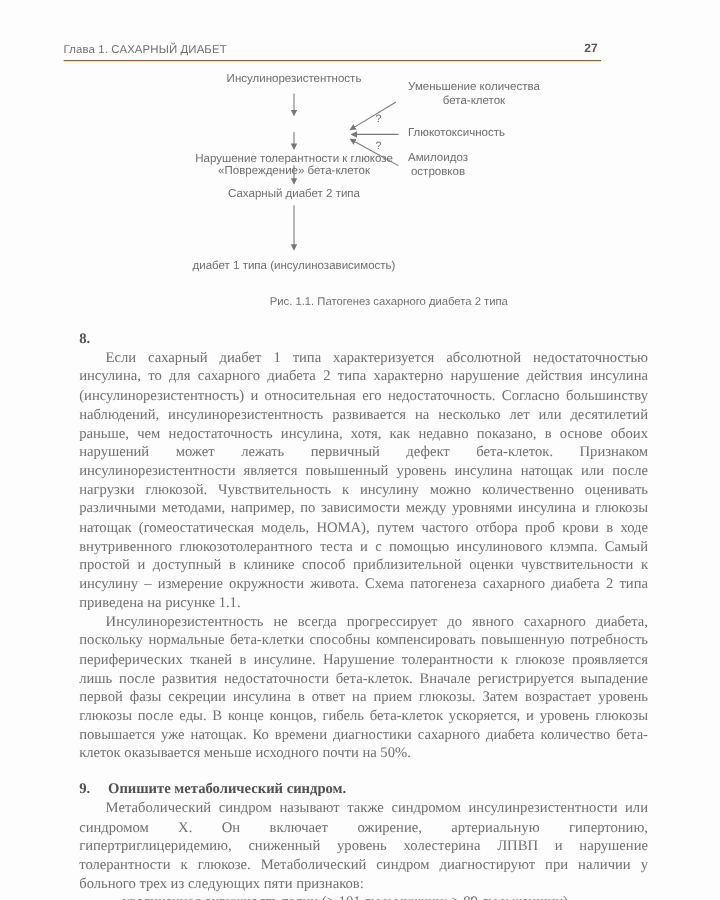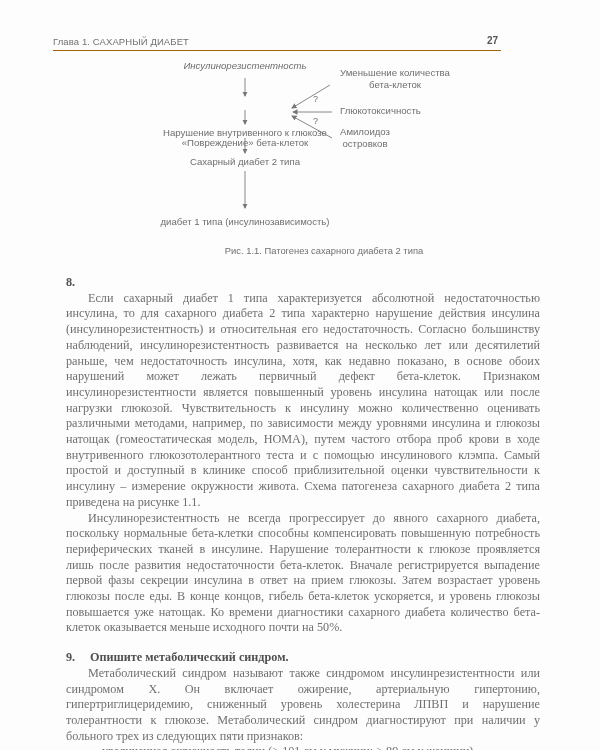--- a/index.html
+++ b/index.html
@@ -61,23 +61,23 @@
         <line x1="245" y1="23" x2="245" y2="41" marker-end="url(#ah)"></line>
         <line x1="245" y1="55" x2="245" y2="69" marker-end="url(#ah)"></line>
         <line x1="245" y1="83" x2="245" y2="98" marker-end="url(#ah)"></line>
         <line x1="245" y1="116" x2="245" y2="153" marker-end="url(#ah)"></line>
         <line x1="330" y1="30" x2="292" y2="53" marker-end="url(#ah)"></line>
         <line x1="332" y1="57" x2="293" y2="57" marker-end="url(#ah)"></line>
         <line x1="332" y1="83" x2="292" y2="61" marker-end="url(#ah)"></line>
       </g>
     </svg>
 
-    <div class="dnode" style="left:245px; top:5px; transform:translateX(-50%);font-style:italic;">Инсулинорезистентность</div>
+    <div class="dnode" style="left:245px; top:5px; transform:translateX(-50%);">Инсулинорезистентность</div>
     <div class="dnode" style="left:245px; top:46px; transform:translateX(-50%);margin-top:36px;">«Повреждение» бета-клеток</div>
-    <div class="dnode" style="left:245px; top:72px; transform:translateX(-50%);">Нарушение внутривенного к глюкозе</div>
+    <div class="dnode" style="left:245px; top:72px; transform:translateX(-50%);">Нарушение толерантности к глюкозе</div>
     <div class="dnode" style="left:245px; top:101px; transform:translateX(-50%);">Сахарный диабет 2 типа</div>
     <div class="dnode" style="left:245px; top:161px; transform:translateX(-50%);">
       <div>диабет 1 типа (инсулинозависимость)</div>
     </div>
 
     <div class="dnode" style="left:395px; top:12px; transform:translateX(-50%);">
       <div>Уменьшение количества</div>
       <div>бета-клеток</div>
     </div>
     <div class="dnode" style="left:340px; top:50px;">Глюкотоксичность</div>

